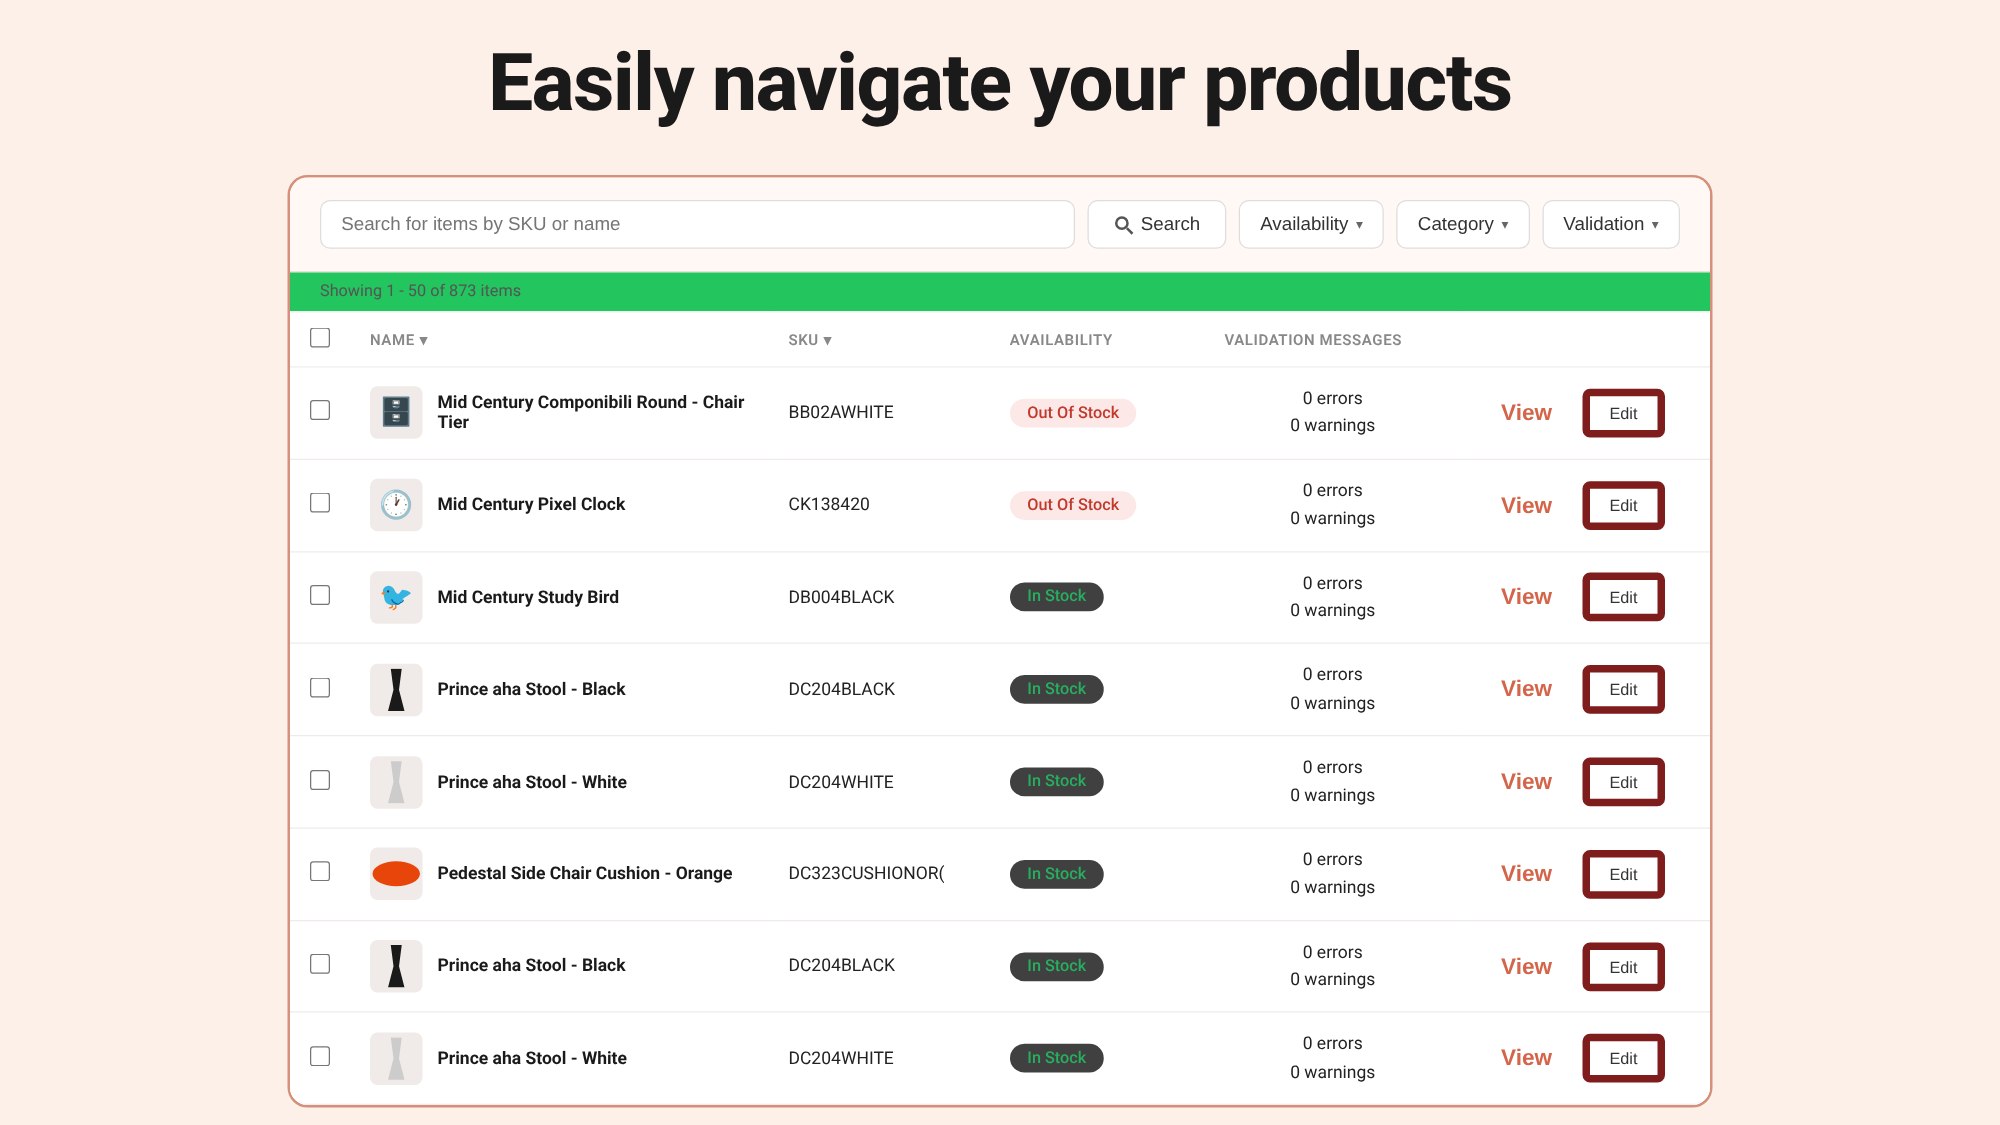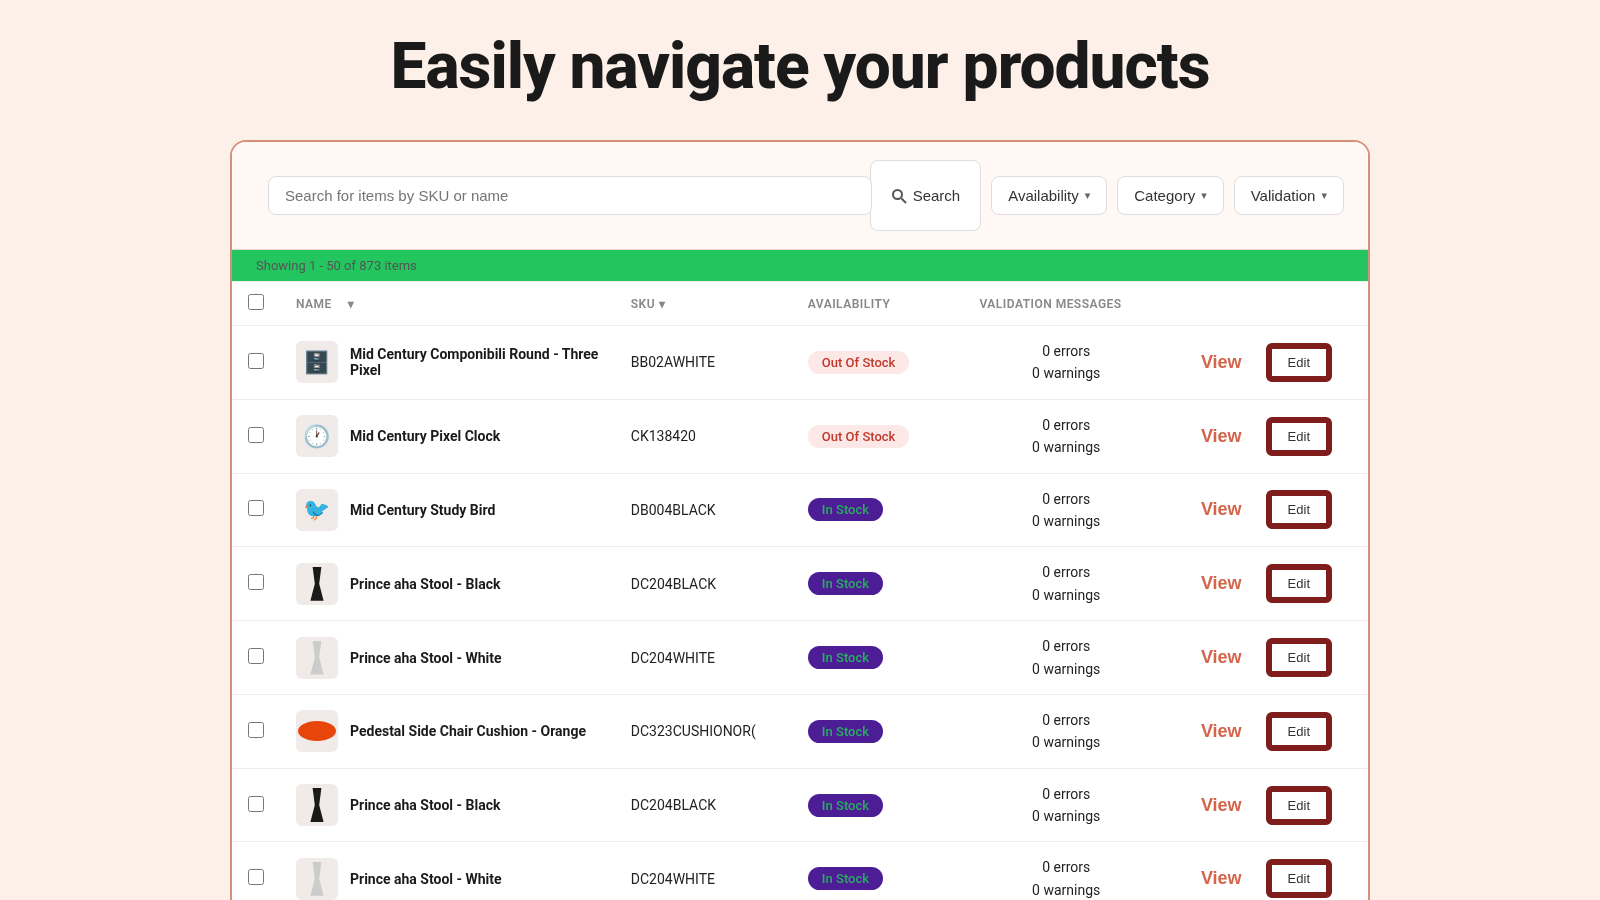--- a/index.html
+++ b/index.html
@@ -50,28 +50,27 @@
 
     .search-input {
       width: 100%;
       padding: 10px 16px;
       border: 1px solid #ddd;
       border-radius: 8px;
       font-size: 15px;
       color: #999;
       background: #fff;
       outline: none;
-      margin-left: 12px;
     }
 
     .search-button {
       display: flex;
       align-items: center;
       gap: 6px;
-      padding: 26px 20px;
+      padding: 10px 20px;
       background: #fff;
       border: 1px solid #ddd;
       border-radius: 8px;
       font-size: 15px;
       color: #333;
       cursor: pointer;
       white-space: nowrap;
     }
 
     .search-icon-svg {
@@ -178,21 +177,21 @@
       font-size: 13px;
       font-weight: 500;
     }
 
     .badge-out {
       background: #fde8e8;
       color: #c0392b;
     }
 
     .badge-in {
-      background: #4c1d95;
+      background: #404040;
       color: #27ae60;
     }
 
     .validation-cell {
       font-size: 13px;
       color: #555;
       line-height: 1.6;
       text-align: center;
     }
 
@@ -232,21 +231,21 @@
     input[type="checkbox"] {
       width: 16px;
       height: 16px;
       cursor: pointer;
       accent-color: #d4654a;
     }
 
     .name-sort {
       display: inline-flex;
       align-items: center;
-      gap: 16px;
+      gap: 4px;
       cursor: pointer;
     }
 
     .sku-sort {
       display: inline-flex;
       align-items: center;
       gap: 4px;
       cursor: pointer;
     }
     .img-stool-black {
@@ -330,21 +329,21 @@
     <tbody id="table-body">
     <tr>
       <td class="checkbox-cell">
         <input type="checkbox" style="">
       </td>
       <td>
         <div class="product-cell">
           <div class="product-thumb">
                 <span style="font-size:22px">🗄️</span>
               </div>
-          <span class="product-name">Mid Century Componibili Round - Three Pixel</span>
+          <span class="product-name">Mid Century Componibili Round - Chair Tier</span>
         </div>
       </td>
       <td>BB02AWHITE</td>
       <td>
         <span class="badge badge-out">Out Of Stock</span>
       </td>
       <td class="validation-cell">
         0 errors<br>0 warnings
       </td>
       <td>

